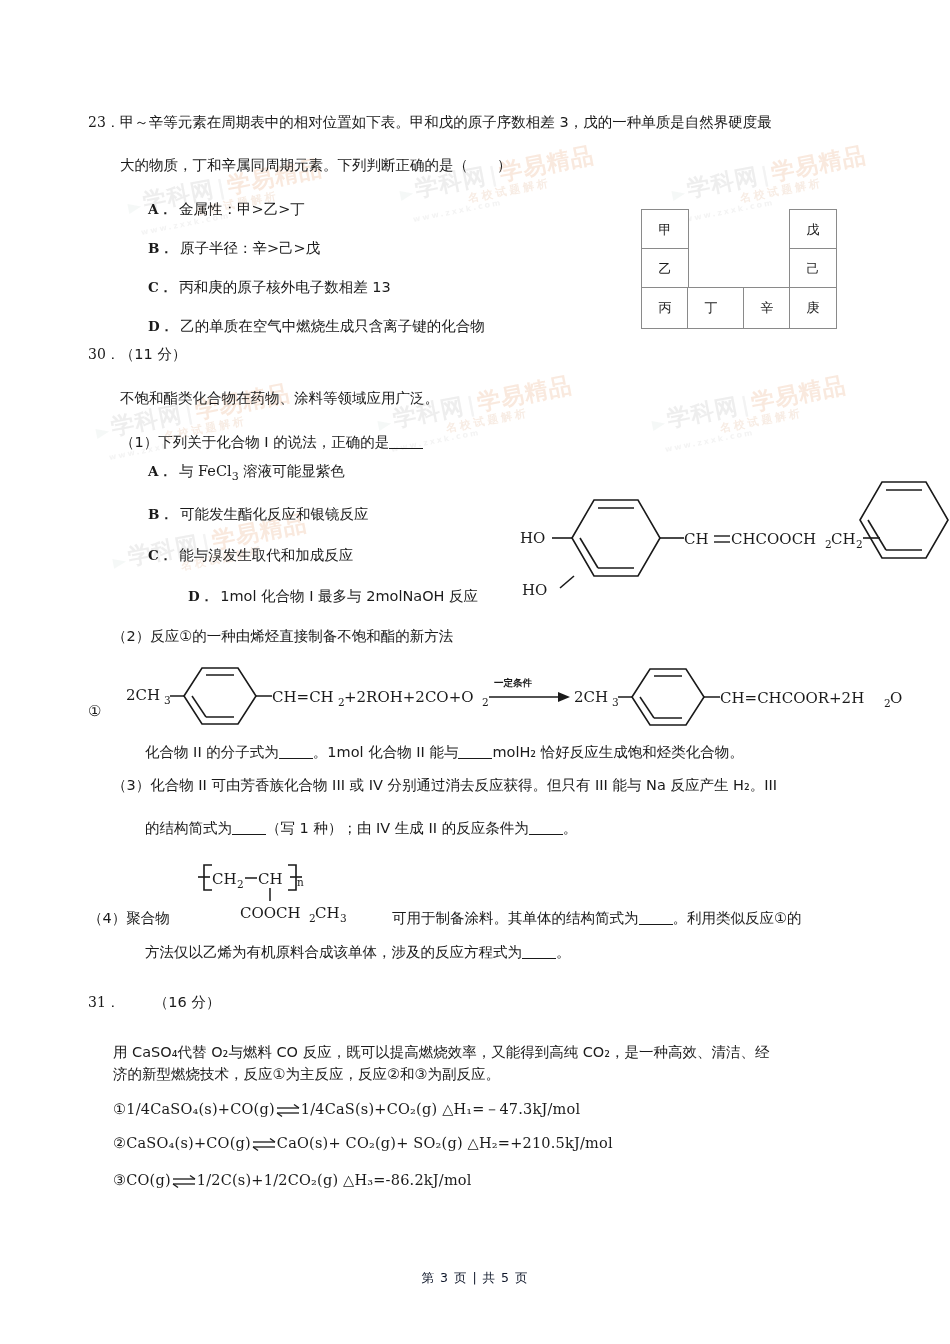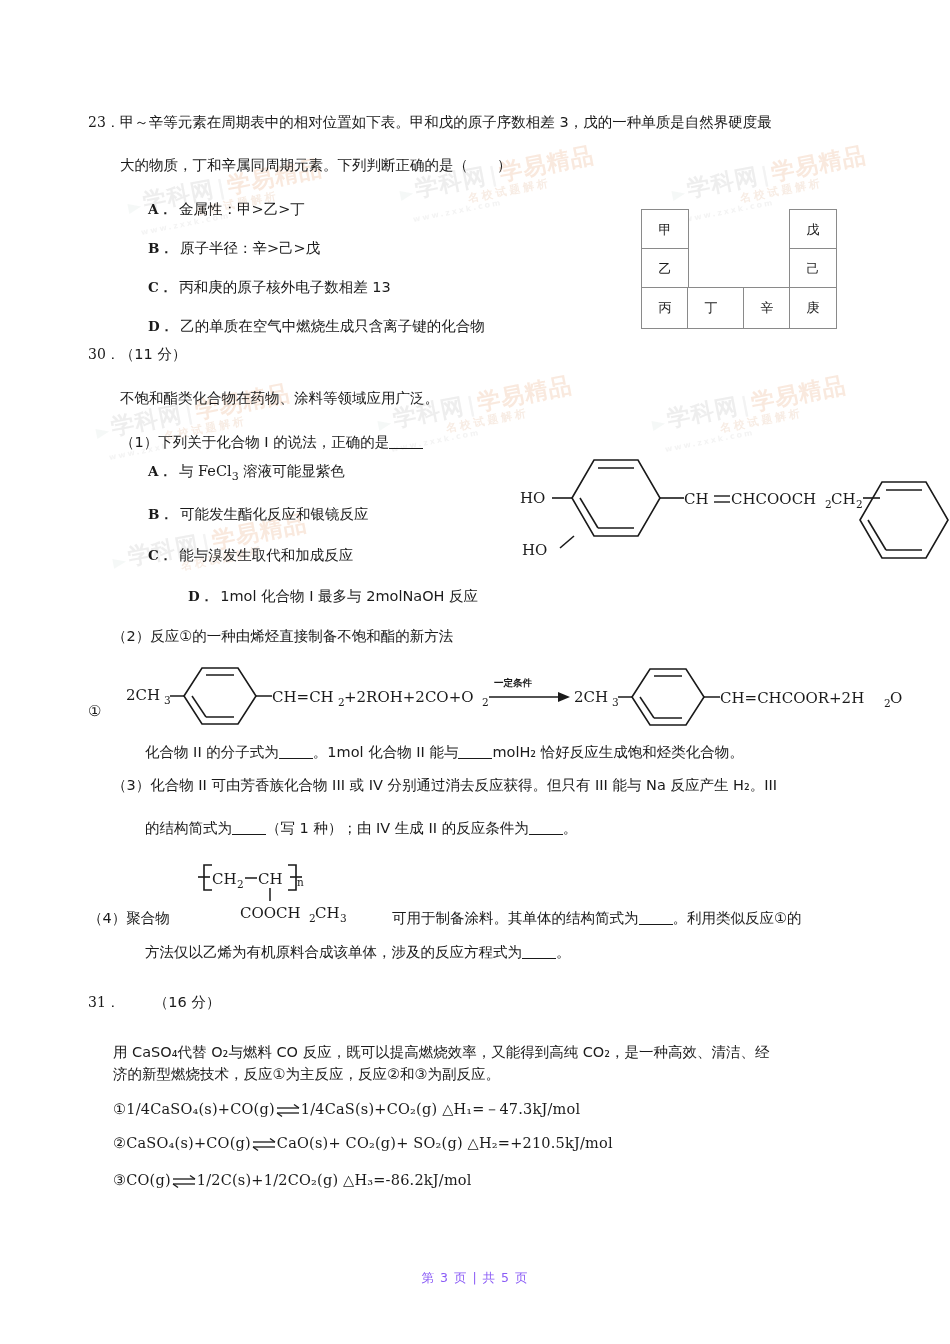--- a/index.html
+++ b/index.html
@@ -128,21 +128,21 @@
     font-size: 14.5px;
     white-space: nowrap;
     letter-spacing: 0.2px;
   }
 
   .footer {
     position: absolute;
     left: 0; right: 0;
     text-align: center;
     font-size: 12.5px;
-    color: #8b5cf6;
+    color: #0f172a;
     font-family: "DejaVu Sans", "Liberation Sans", sans-serif;
     letter-spacing: 1px;
   }
   svg { display: block; overflow: visible; }
 </style>
 </head>
 <body>
 
 <div class="wm-layer">
   <div class="wm" style="left:128px; top:175px;">
@@ -237,21 +237,21 @@
       <span class="lbl">B．</span><span>可能发生酯化反应和银镜反应</span>
     </div>
     <div class="opt" style="margin-top:22px;">
       <span class="lbl">C．</span><span>能与溴发生取代和加成反应</span>
     </div>
     <div class="opt" style="margin-top:22px;margin-left:40px;">
       <span class="lbl">D．</span><span>1mol 化合物 I 最多与 2molNaOH 反应</span>
     </div>
   </div>
 
-  <div class="struct" style="left:512px; top:436px; width:380px; height:120px;">
+  <div class="struct" style="left:512px; top:476px; width:380px; height:120px;">
     <svg width="380" height="120" viewBox="0 0 380 120">
 
       <polygon points="60,62 82,24 126,24 148,62 126,100 82,100" fill="none" stroke="#1a1a1a" stroke-width="1.6"></polygon>
       <line x1="86" y1="32" x2="122" y2="32" stroke="#1a1a1a" stroke-width="1.6"></line>
       <line x1="68" y1="62" x2="86" y2="92" stroke="#1a1a1a" stroke-width="1.6"></line>
       <line x1="86" y1="92" x2="122" y2="92" stroke="#1a1a1a" stroke-width="1.6"></line>
 
       <line x1="40" y1="62" x2="60" y2="62" stroke="#1a1a1a" stroke-width="1.6"></line>
       <line x1="62" y1="100" x2="48" y2="112" stroke="#1a1a1a" stroke-width="1.6"></line>
       <text x="8" y="67" font-family="DejaVu Serif, Liberation Serif, serif" font-size="15" fill="#1a1a1a">HO</text>

